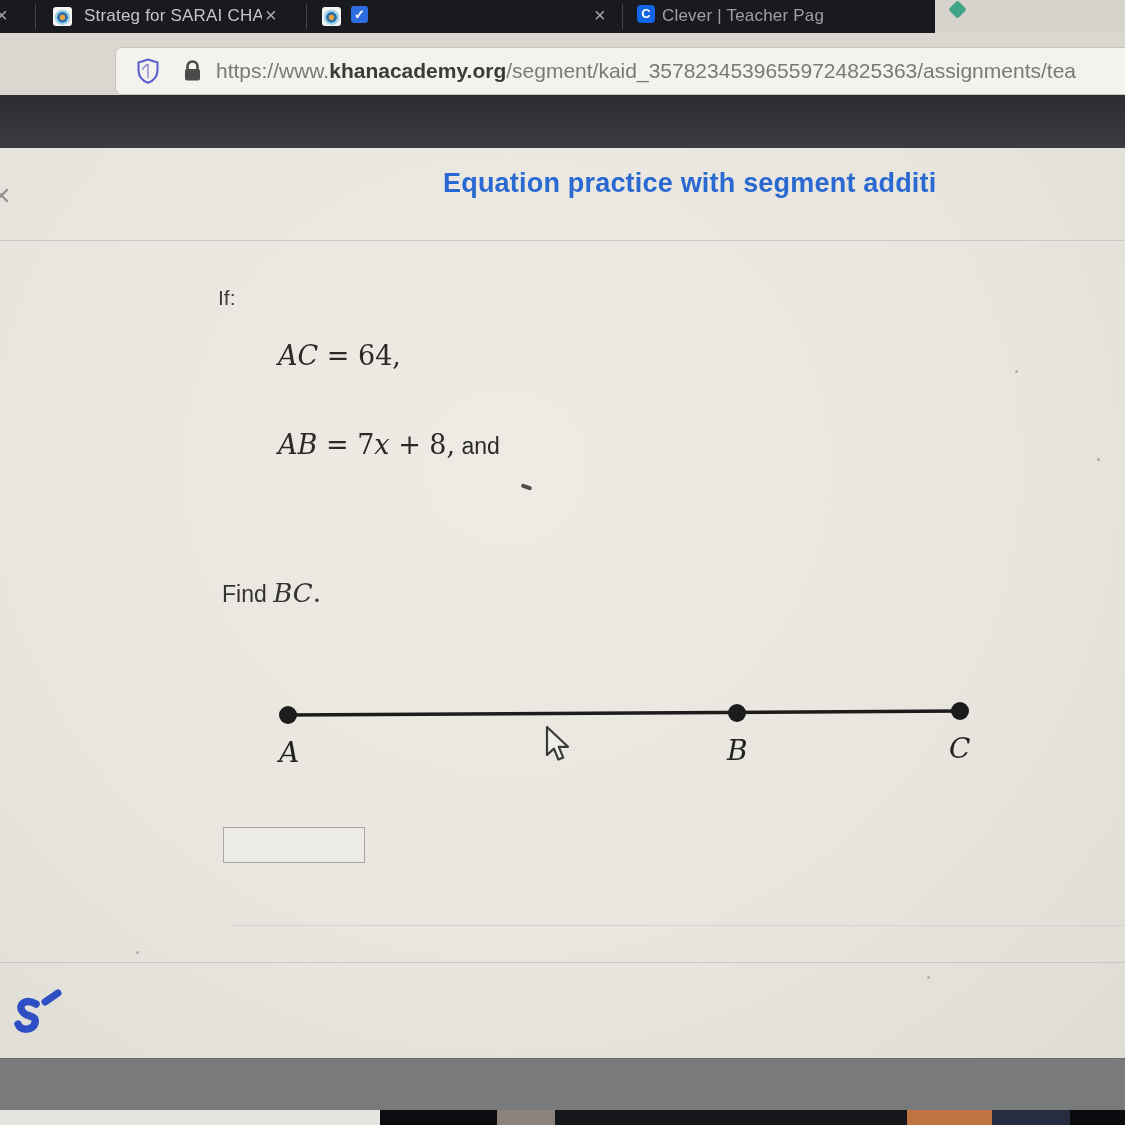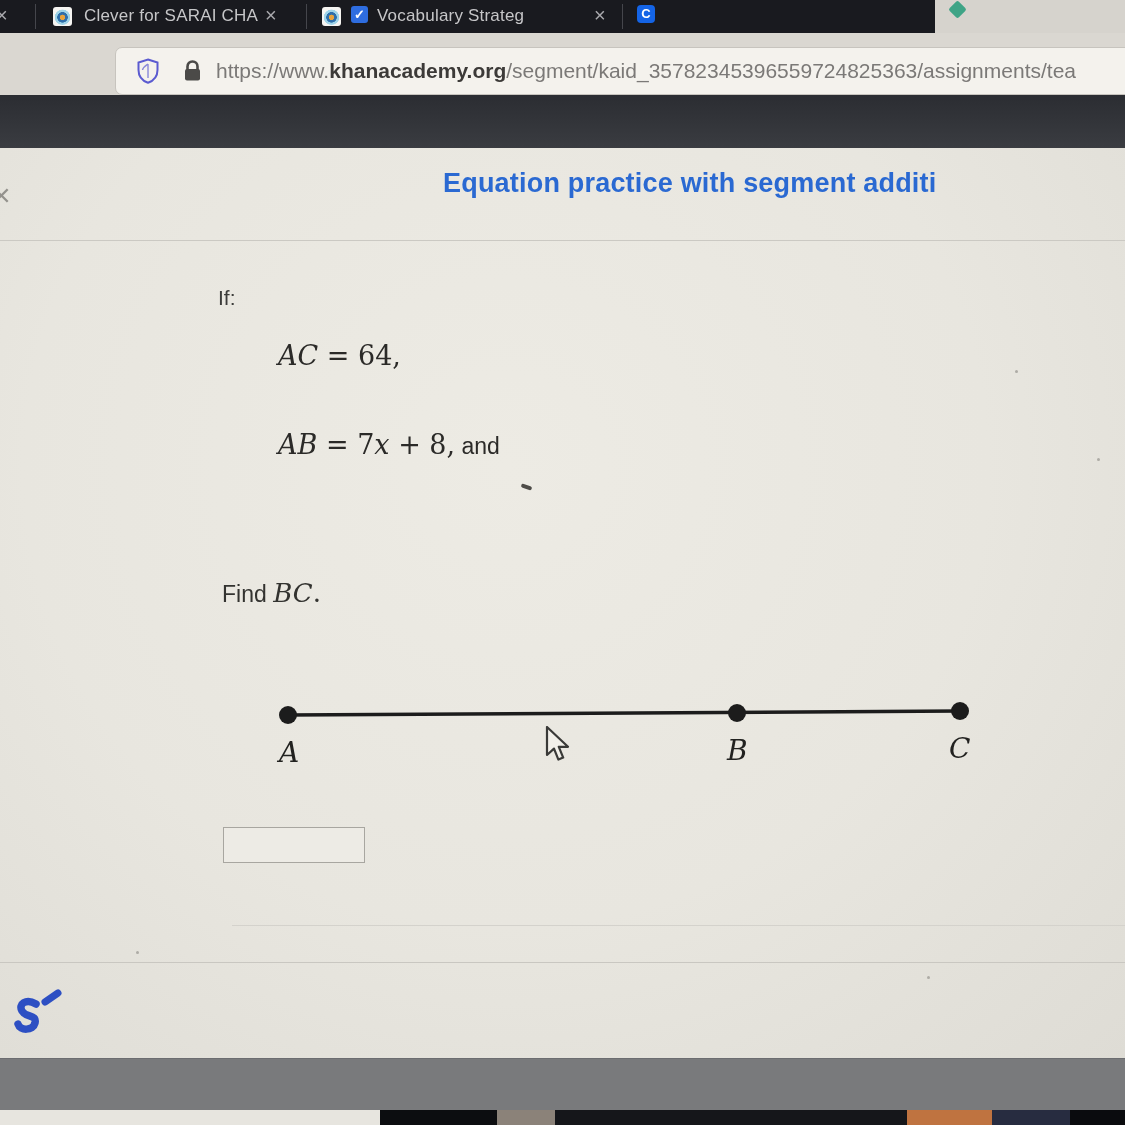--- a/index.html
+++ b/index.html
@@ -64,31 +64,31 @@
   .bs-seg{height:15px;}
 </style>
 </head>
 <body>
 
 <div class="tabbar">
   <div class="tab-close" style="left:-4px">×</div>
   <div class="tab-sep" style="left:35px"></div>
 
   <div class="favicon-circ" style="left:53px"></div>
-  <div class="tab-label" style="left:84px;width:178px">Clever for SARAI CHA</div>
+  <div class="tab-label" style="left:84px;width:178px">Strateg for SARAI CHA</div>
   <div class="tab-close" style="left:265px">×</div>
   <div class="tab-sep" style="left:306px"></div>
 
   <div class="favicon-circ" style="left:322px"></div>
   <div class="checkbox-ico" style="left:351px">✓</div>
-  <div class="tab-label" style="left:377px;width:208px">Vocabulary Strateg</div>
   <div class="tab-close" style="left:594px">×</div>
   <div class="tab-sep" style="left:622px"></div>
 
   <div class="clever-ico" style="left:637px">C</div>
+  <div class="tab-label" style="left:662px;width:250px;color:#9fa0a4">Clever | Teacher Pag</div>
 </div>
 <div class="tabbar-right">
   <div class="green-diamond"></div>
 </div>
 
 <div class="toolbar">
   <div class="urlpill">
     <svg width="24" height="26" style="position:absolute;left:20px;top:10px" viewBox="0 0 24 26">
       <path d="M12 1.5 L21.5 4.5 V12 C21.5 19 17 23 12 24.8 C7 23 2.5 19 2.5 12 V4.5 Z" fill="none" stroke="#5b5bd0" stroke-width="2"></path>
       <path d="M12 6 V20 M12 6 C9 8 7 9 6.5 12" fill="none" stroke="#5b5bd0" stroke-width="1.4" opacity=".7"></path>

